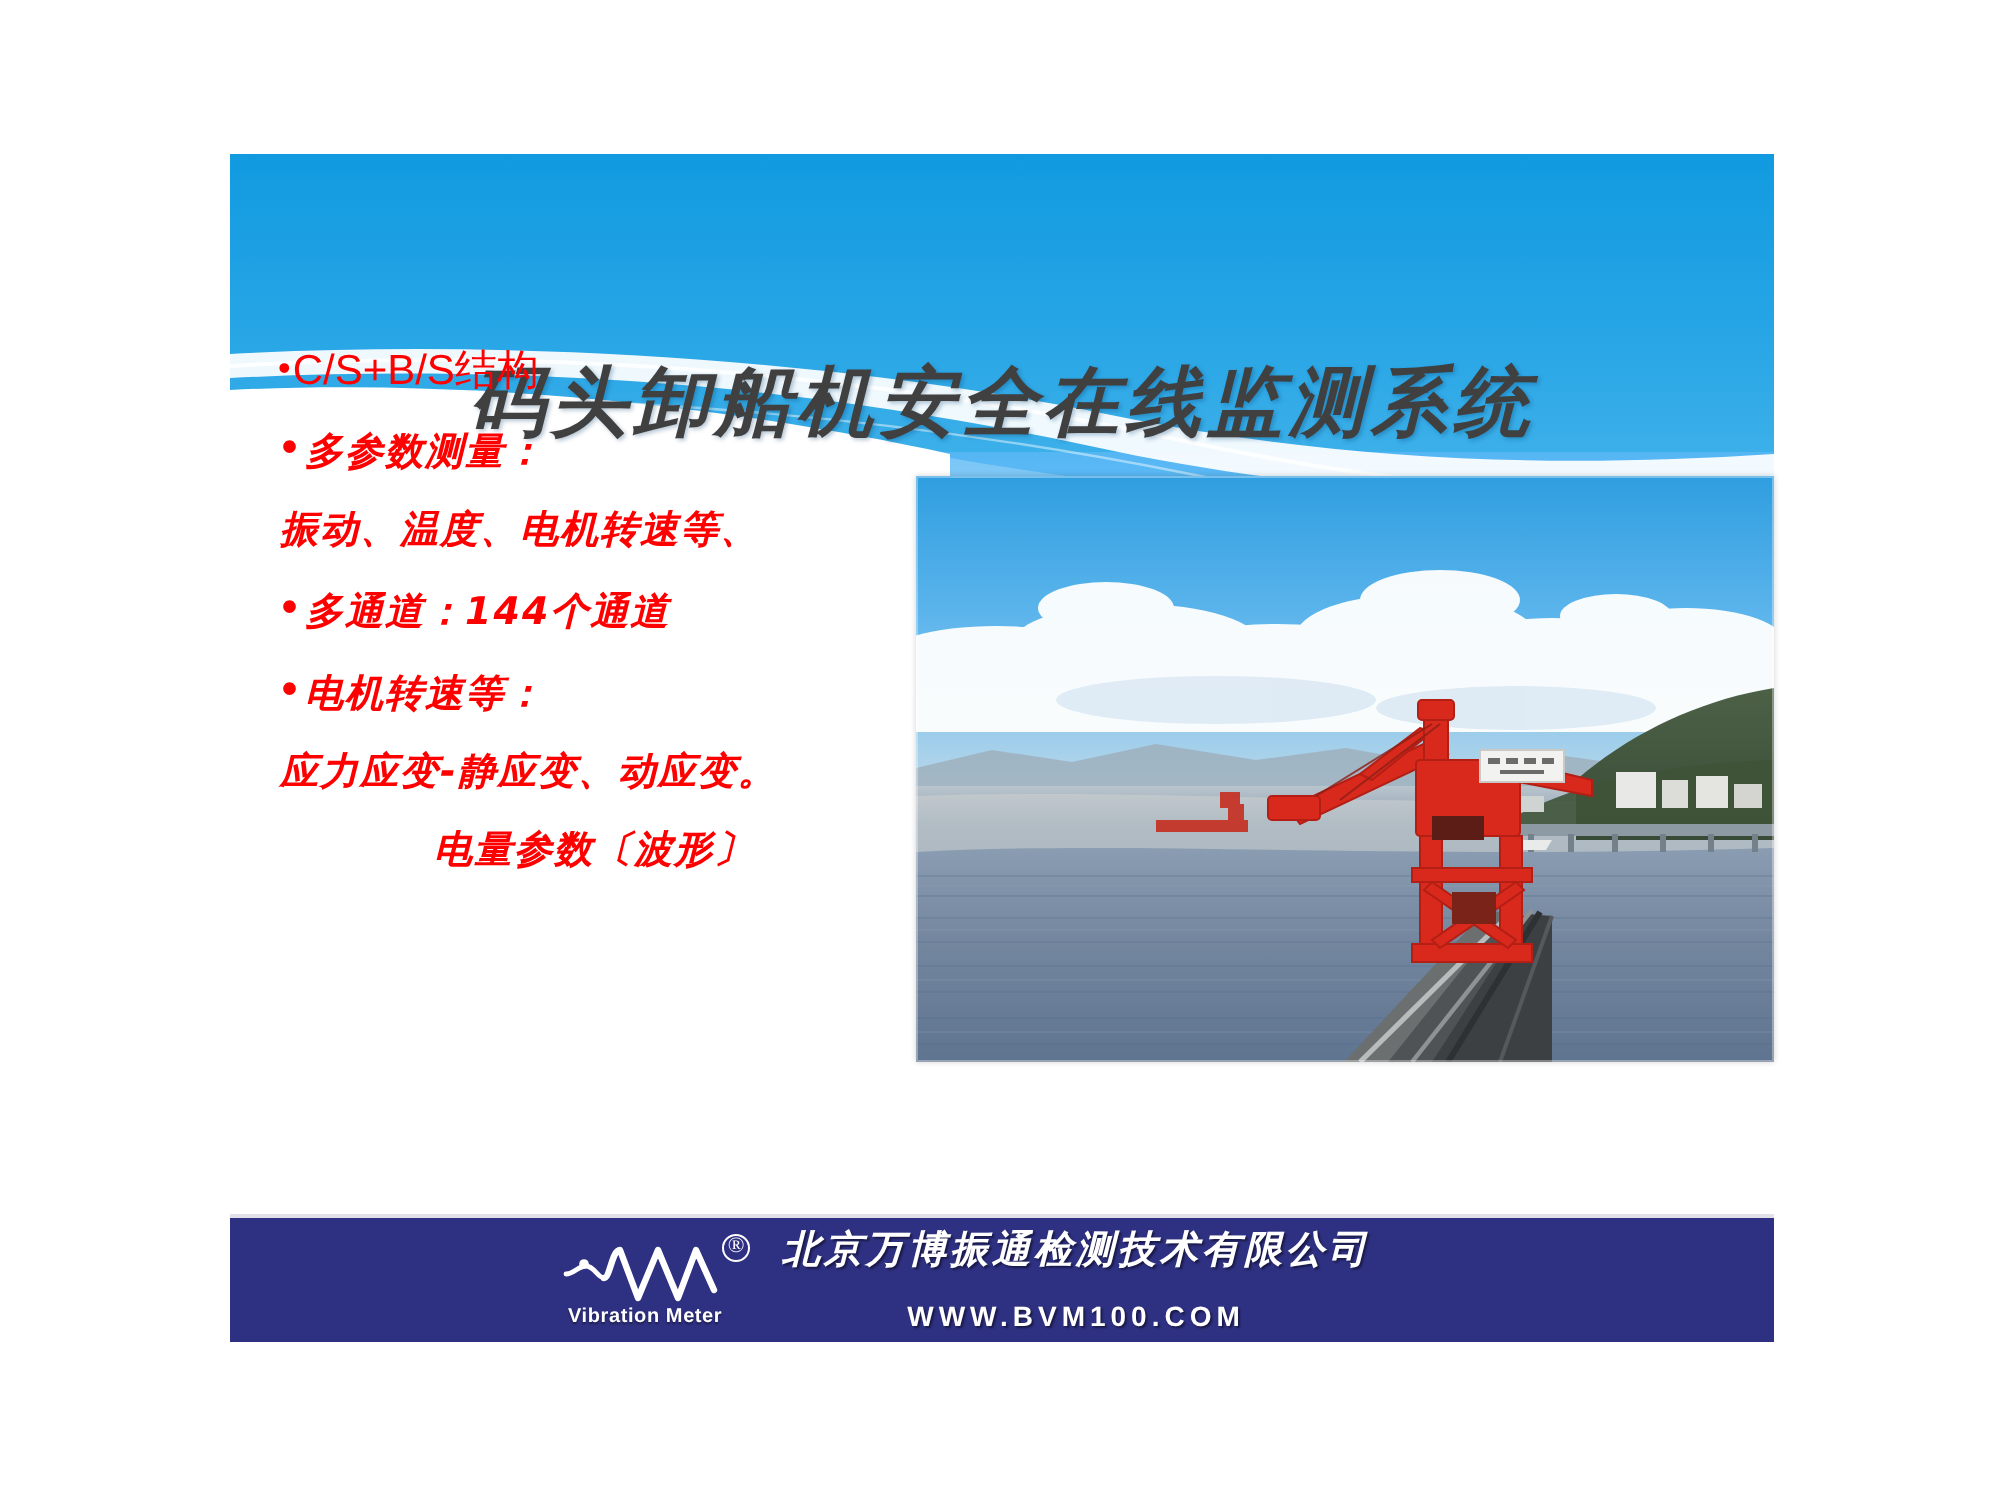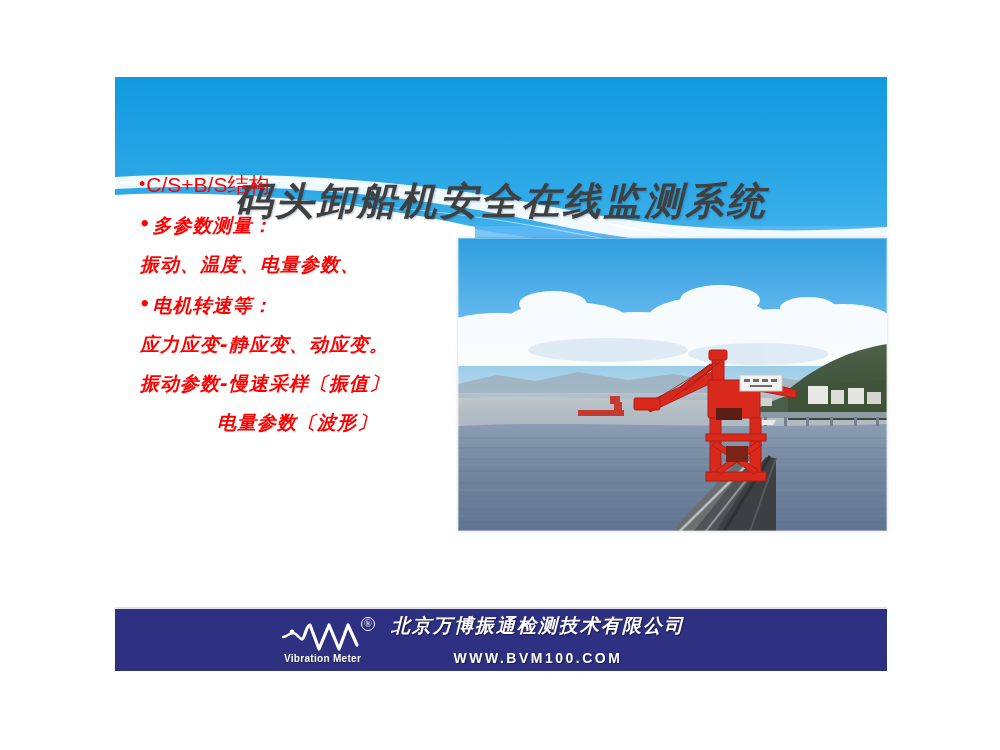--- a/index.html
+++ b/index.html
@@ -217,30 +217,30 @@
   <div class="title">码头卸船机安全在线监测系统</div>
 
   <div class="body-text">
     <div class="line latin">
       <span class="bullet-dot">•</span><span>C/S+B/S结构</span>
     </div>
     <div class="line">
       <span class="bullet-dot">•</span><span>多参数测量：</span>
     </div>
     <div class="line">
-      <span class="bullet-dot"></span><span>振动、温度、电量参数、</span>
+      <span class="bullet-dot"></span><span>振动、温度、电机转速等、</span>
+    </div>
+    <div class="line">
+      <span class="bullet-dot">•</span><span>多通道：144个通道</span>
     </div>
     <div class="line">
       <span class="bullet-dot">•</span><span>电机转速等：</span>
     </div>
     <div class="line">
       <span class="bullet-dot"></span><span>应力应变-静应变、动应变。</span>
-    </div>
-    <div class="line">
-      <span class="bullet-dot"></span><span>振动参数-慢速采样〔振值〕</span>
     </div>
     <div class="line indent">
       <span>电量参数〔波形〕</span>
     </div>
   </div>
 
   <div class="photo">
     <svg viewBox="0 0 429 293" width="429" height="293" preserveAspectRatio="none">
       <defs>
         <linearGradient id="skyG" x1="0" y1="0" x2="0" y2="1">

